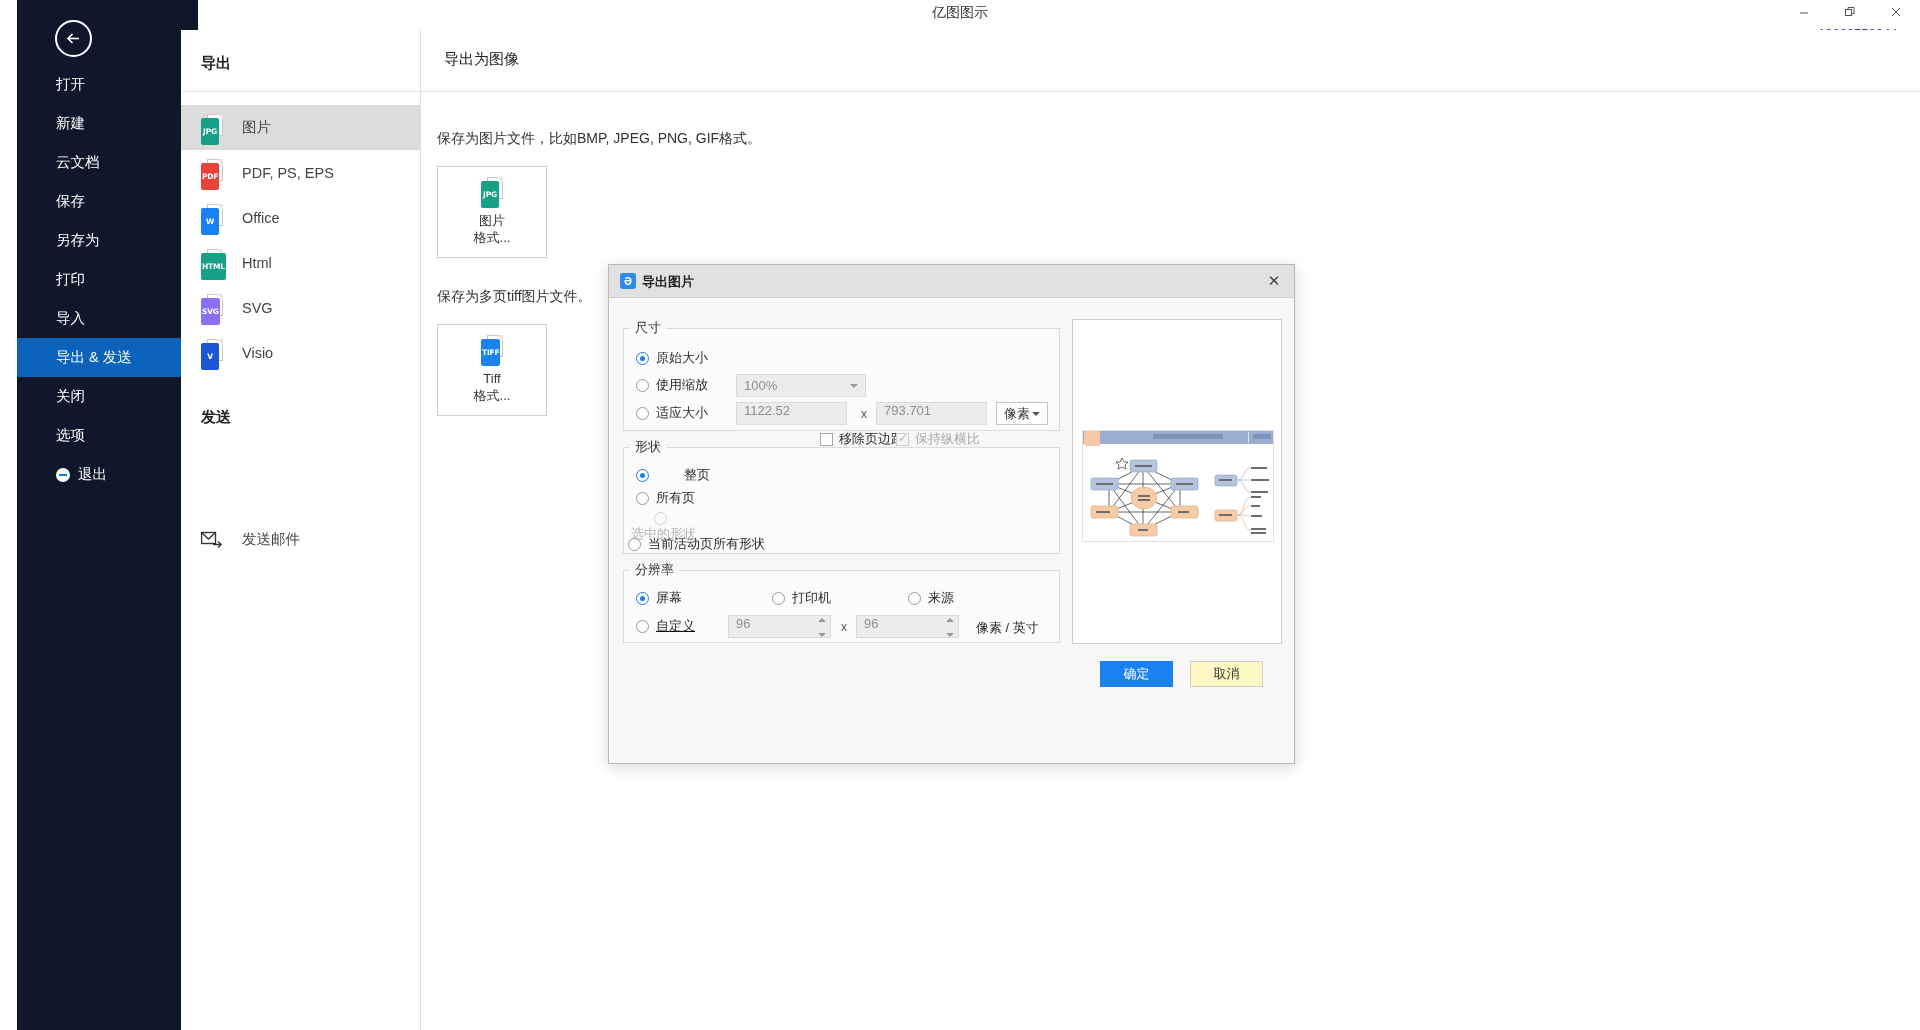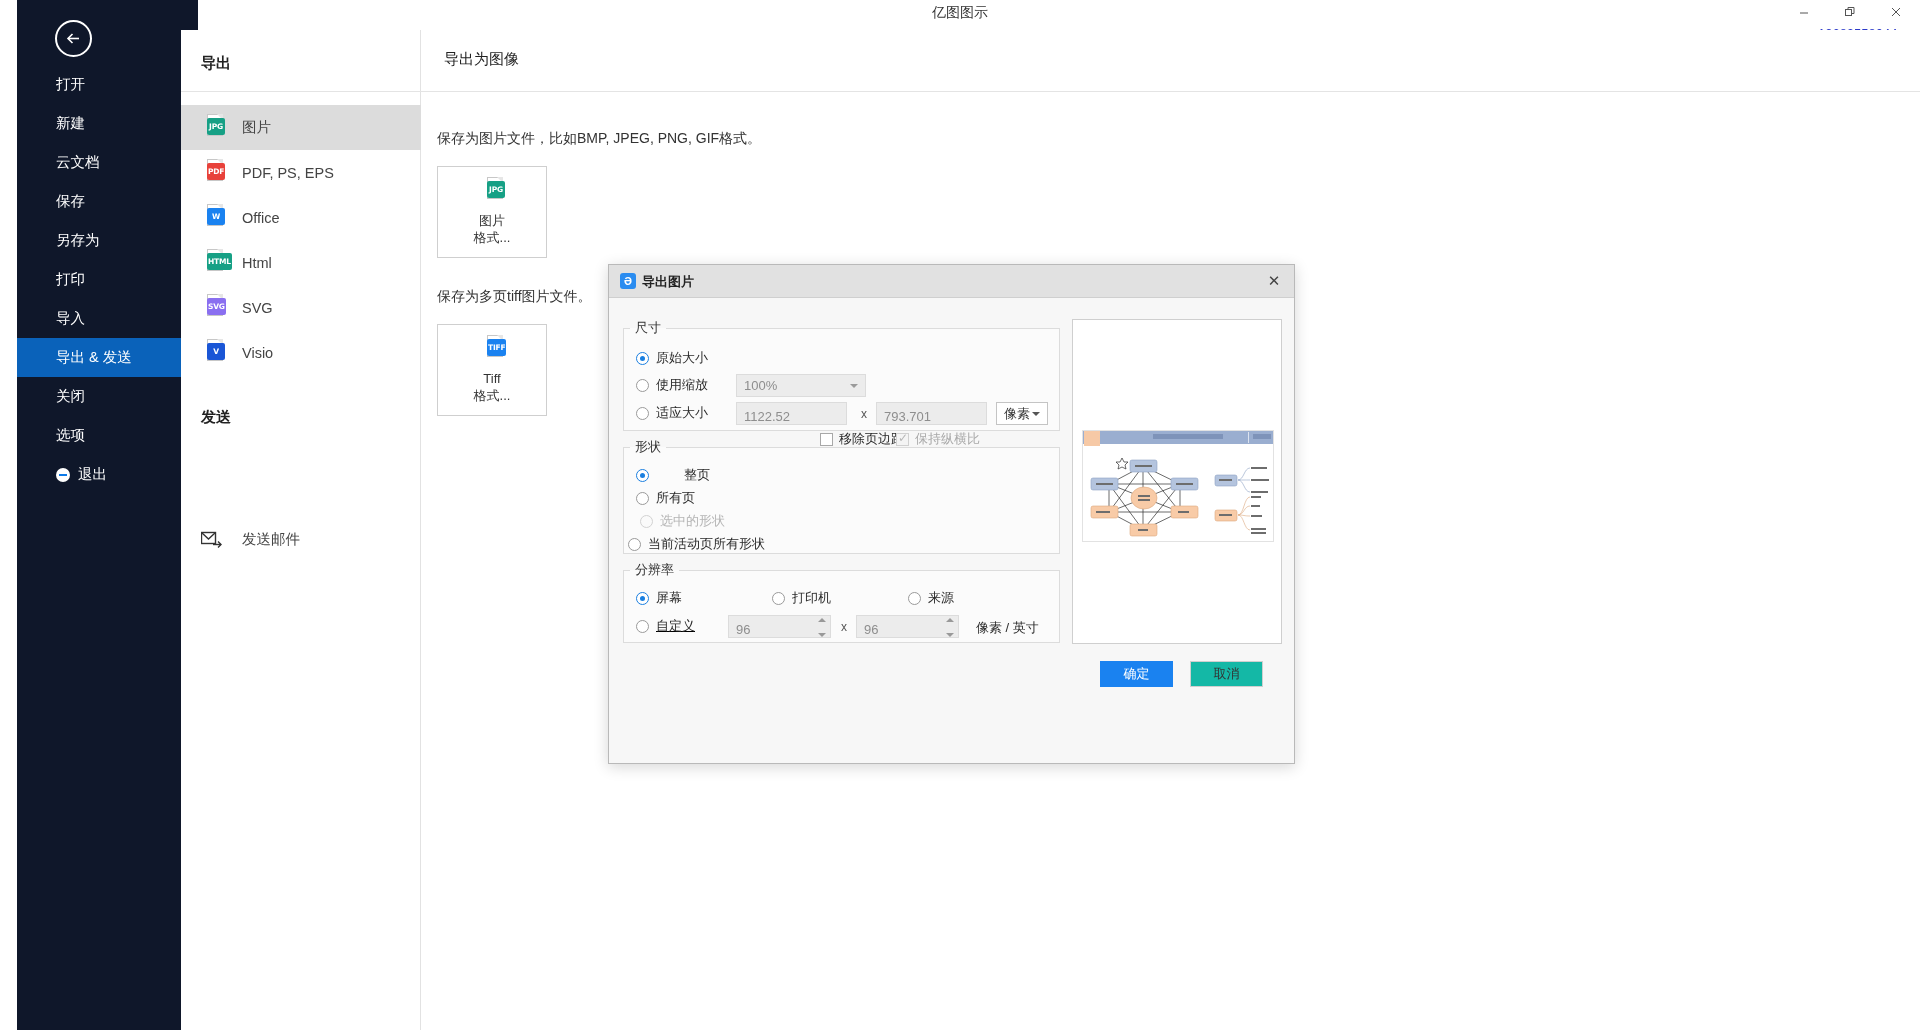--- a/index.html
+++ b/index.html
@@ -85,24 +85,24 @@
     position: absolute; right: 0; top: 0; width: 16px; height: 22px;
     background: #fff; border: 1px solid #c7c7c7;
   }
   .fileico .page::before {
     content:""; position:absolute; right:-1px; top:-1px;
     border-width: 0 6px 6px 0; border-style: solid; border-color: transparent #e6e6e6 transparent transparent;
   }
   .fileico .lines { position:absolute; right:2px; top:10px; width: 10px; }
   .fileico .lines i { display:block; height:1px; background:#d8d8d8; margin-bottom:2px; }
   .fileico .tag {
-    position: absolute; left: 0; top: 4px; min-width: 18px; height: 17px;
+    position: absolute; left: 0; top: 4px; min-width: 18px; height: 27px;
     border-radius: 2px; color: #fff; font-size: 7.5px; font-weight: bold;
     display: flex; align-items: center; justify-content: center;
-    padding: 0 1px; font-family: "DejaVu Sans", sans-serif; letter-spacing: -0.2px; margin-left: 6px;
+    padding: 0 1px; font-family: "DejaVu Sans", sans-serif; letter-spacing: -0.2px;
   }
   .col2 .h2 {
     position: absolute; left: 20px; top: 378px; font-size: 15px; font-weight: bold; color: #222;
   }
   .send-item {
     position: absolute; left: 20px; top: 500px; display: flex; align-items: center; cursor: pointer;
   }
   .send-item .lbl { font-size: 14.5px; color: #444; margin-left: 19px; }
 
   
@@ -158,21 +158,21 @@
   .radio.on::after {
     content:""; position:absolute; left:3px; top:3px; width:5px; height:5px;
     border-radius:50%; background:#1a7fe0;
   }
   .radio.dis { border-color: #d2d2d2; background:#fafafa; }
   .rlbl { font-size: 13px; color: #2b2b2b; margin-left: 7px; white-space: nowrap; }
   .rlbl.dis { color: #b5b5b5; }
 
   .txtbox {
     height: 23px; background: #ececec; border: 1px solid #dcdcdc;
-    font-size: 13px; color: #8e8e8e; display:flex; align-items:flex-end; padding-left: 7px;
+    font-size: 13px; color: #8e8e8e; display:flex; align-items:flex-start; padding-left: 7px;
   }
   .combo {
     height: 23px; background: #ececec; border: 1px solid #dcdcdc;
     font-size: 13px; color: #8e8e8e; display:flex; align-items:center; padding-left: 7px;
     position: relative;
   }
   .combo .car {
     position:absolute; right:7px; top:9px; width:0;height:0;
     border-left:4px solid transparent;border-right:4px solid transparent;border-top:4px solid #9a9a9a;
   }
@@ -215,21 +215,21 @@
   .pv-bar .tt { position:absolute; left:70px; top:3px; width:70px; height:5px; background:#7e93b9; }
   .pv-bar .rr { position:absolute; right:4px; top:3px; width:18px; height:5px; background:#7e93b9; }
   .pv-bar .ln { position:absolute; right:26px; top:1px; width:1px; height:11px; background:#dce3ef; }
 
   .dlg-btns { position: absolute; left: 0; top: 396px; width: 685px; height: 40px; }
   .btn {
     position: absolute; width: 73px; height: 26px; font-size: 13px;
     display:flex; align-items:center; justify-content:center; cursor:pointer;
   }
   .btn-ok { left: 491px; top: 0; background: #1a82f0; color: #fff; border: 1px solid #1a82f0; }
-  .btn-cancel { left: 581px; top: 0; background: #14b8a6; color: #333; border: 1px solid #cfcfcf; }
+  .btn-cancel { left: 581px; top: 0; background: #fef9c3; color: #333; border: 1px solid #cfcfcf; }
 </style>
 </head>
 <body>
 
 <div class="app">
 
   <div class="titlebar">
     <div class="title-text">亿图图示</div>
     <div class="win-btns">
       <div class="win-btn">
@@ -499,21 +499,21 @@
       <legend>形状</legend>
 
       <div class="row" style="left:12px; top:10px;gap:28px;">
         <span class="radio on"></span>
         <span class="rlbl">整页</span>
       </div>
       <div class="row" style="left:12px; top:33px;">
         <span class="radio"></span>
         <span class="rlbl">所有页</span>
       </div>
-      <div class="row" style="left:16px; top:56px;">
+      <div class="row" style="left:0; top:56px;flex-direction:column;">
         <span class="radio dis"></span>
         <span class="rlbl dis">选中的形状</span>
       </div>
       <div class="row" style="left:4px; top:79px;">
         <span class="radio"></span>
         <span class="rlbl">当前活动页所有形状</span>
       </div>
     </fieldset>
 
     <fieldset class="grp g-res">

